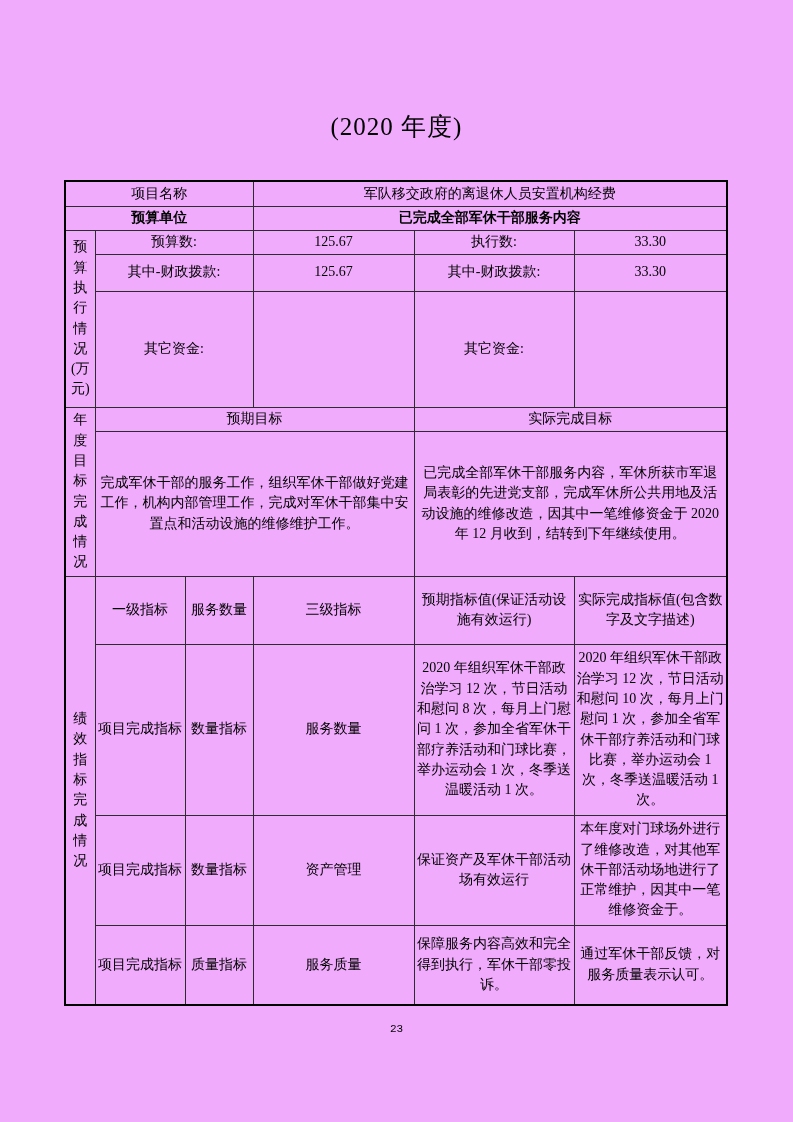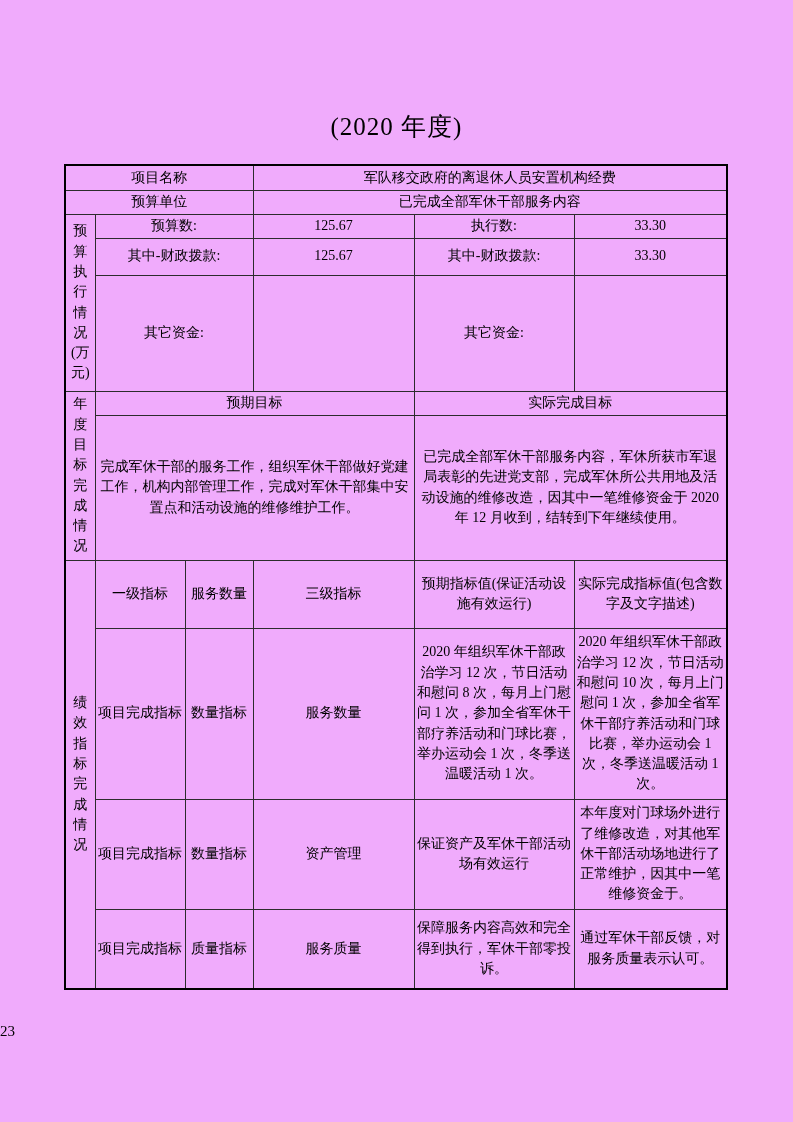--- a/index.html
+++ b/index.html
@@ -19,21 +19,21 @@
     left: 0;
     width: 100%;
     text-align: center;
     font-size: 25px;
     letter-spacing: 1px;
     font-weight: 400;
   }
   table.report {
     position: absolute;
     left: 64px;
-    top: 164px;
+    top: 180px;
     width: 662px;
     border-collapse: collapse;
     table-layout: fixed;
     border: 2px solid #000000;
   }
   table.report td {
     border: 1px solid #2c2c2c;
     padding: 1px 2px;
     text-align: center;
     vertical-align: middle;
@@ -55,24 +55,26 @@
     line-height: 21px;
     text-align: center;
     padding: 2px 4px;
   }
   td.num { font-size: 14px; }
   .page-number {
     position: absolute;
     top: 1023px;
     left: 0;
     width: 100%;
-    font-size: 15px;
+    text-align: center;
+    font-size: 11px;
+    font-family: Liberation Mono, monospace;
   }
   .r-name    { height: 25px; }
-  .r-unit    { height: 24px; }
+  .r-unit    { height: 24px; font-weight: bold; }
   .r-b1      { height: 24px; }
   .r-b2      { height: 37px; }
   .r-other   { height: 116px; }
   .r-goalhdr { height: 24px; }
   .r-goals   { height: 145px; }
   .r-ihdr    { height: 68px; }
   .r-i1      { height: 171px; }
   .r-i2      { height: 110px; }
   .r-i3      { height: 80px; }
 </style>

